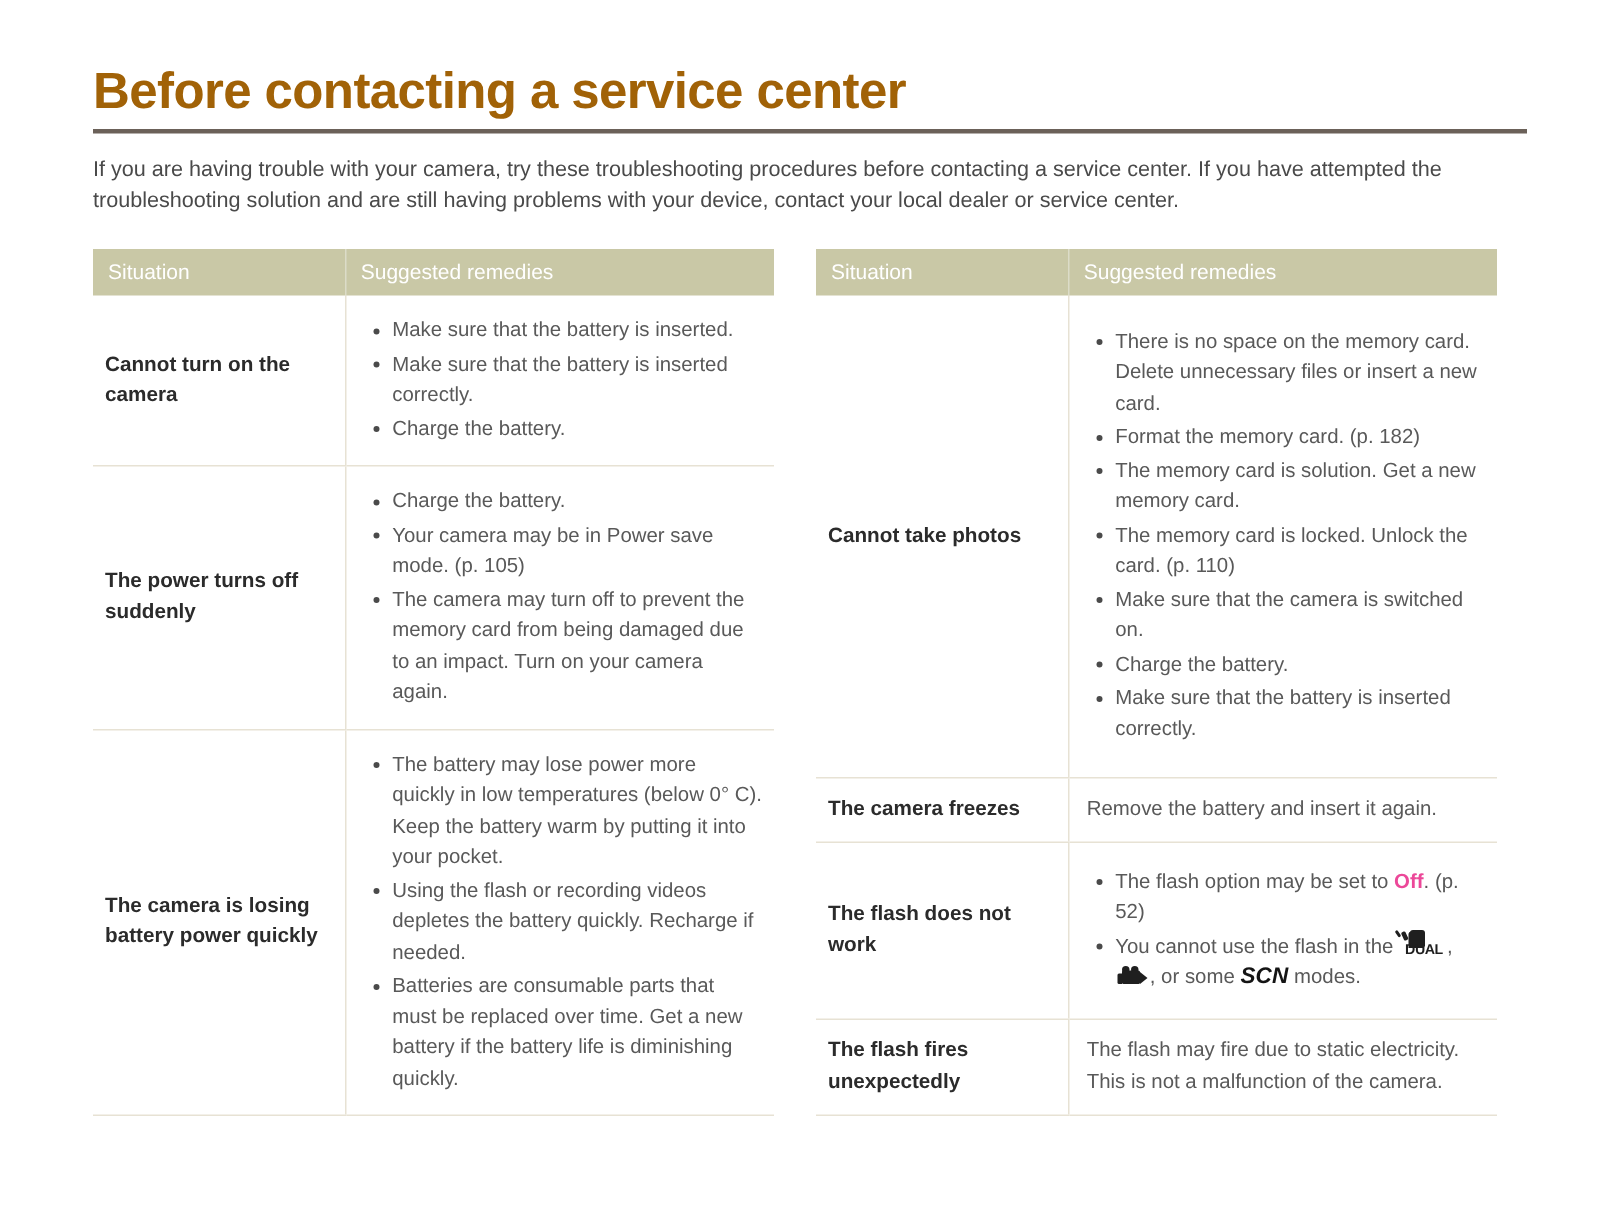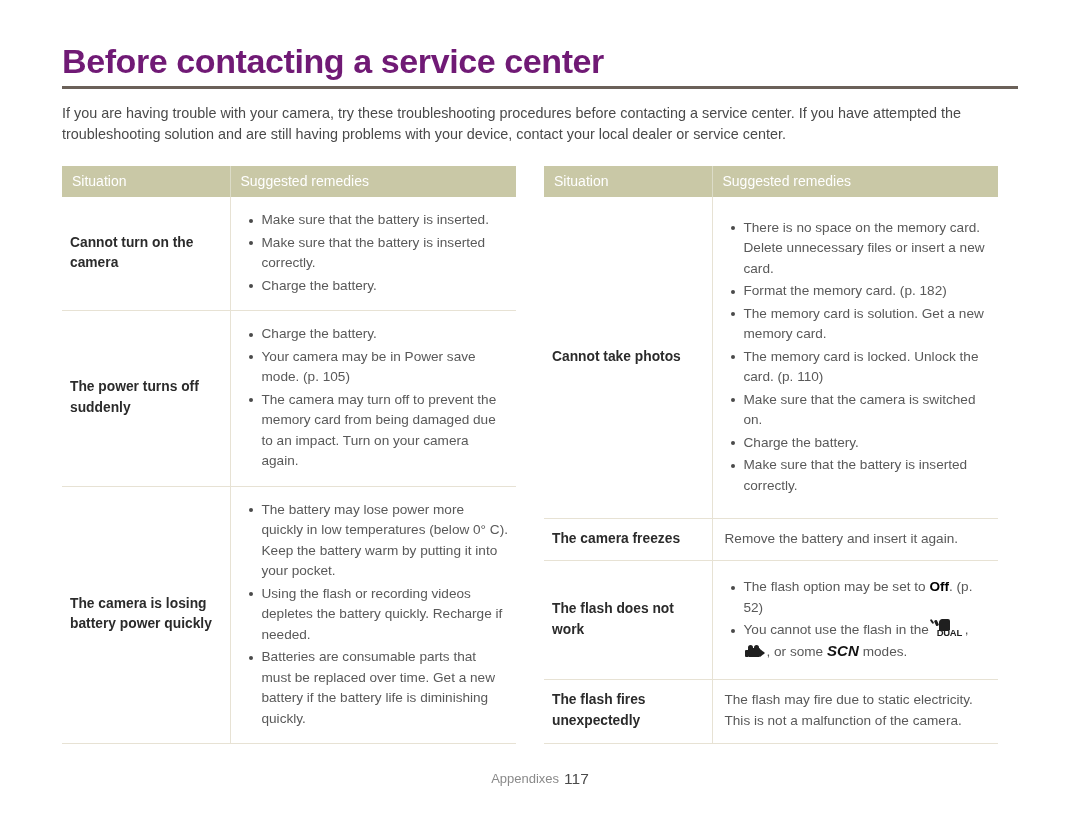--- a/index.html
+++ b/index.html
@@ -22,21 +22,21 @@
     padding: 0 62px;
   }
 
   
   .title-block {
     padding-top: 42px;
   }
   .page-title {
     font-size: 34px;
     font-weight: bold;
-    color: #701a75;
+    color: #a16207;
     letter-spacing: -0.4px;
     line-height: 38px;
     margin: 0;
     white-space: nowrap;
   }
   .title-rule {
     margin-top: 6px;
     height: 3px;
     width: 100%;
     background: #6b6159;
@@ -121,21 +121,21 @@
     left: 2px;
     top: 8.5px;
     width: 4px;
     height: 4px;
     border-radius: 50%;
     background: #4a4a4a;
   }
   .plain { margin: 0; }
   .plain-line { display: block; }
 
-  b.bold-inline { color: #000000; font-weight: bold; }
+  b.bold-inline { color: #ec4899; font-weight: bold; }
 
   
   .icon-dual {
     display: inline-block;
     position: relative;
     width: 30px;
     height: 15px;
     vertical-align: -3px;
     margin: 0 1px;
   }
@@ -364,17 +364,14 @@
               <span class="plain-line">The flash may fire due to static electricity.</span>
               <span class="plain-line">This is not a malfunction of the camera.</span>
             </p>
           </td>
         </tr>
       </tbody>
     </table>
 
   </div>
 
-  <div class="footer">
-    <span>Appendixes</span><span class="fnum">117</span>
-  </div>
 
 </div>
 
 </body></html>

